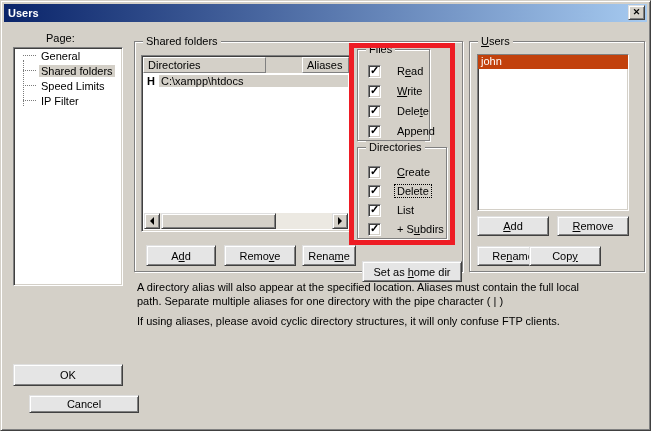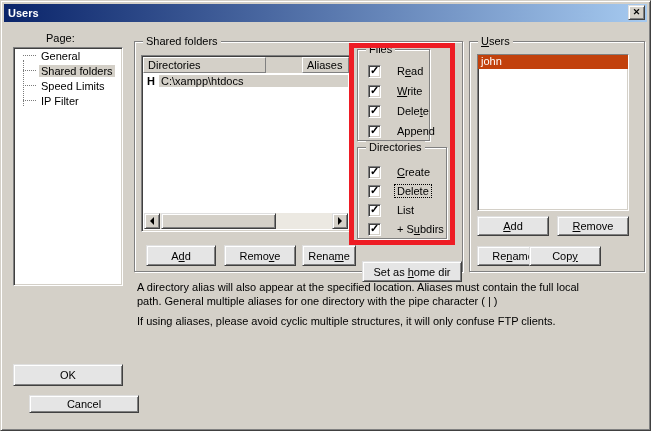--- a/index.html
+++ b/index.html
@@ -257,22 +257,22 @@
     <span><u>R</u>emove</span>
   </div>
   <div class="btn" style="left:476px; top:245px; width:72px; height:20px;">
     <span>Re<u>n</u>ame</span>
   </div>
   <div class="btn" style="left:528px; top:245px; width:72px; height:20px;">
     <span>Cop<u>y</u></span>
   </div>
 
   <div class="note" style="top:280px;">A directory alias will also appear at the specified location. Aliases must contain the full local</div>
-  <div class="note" style="top:294px;">path. General multiple aliases for one directory with the pipe character ( | )</div>
-  <div class="note" style="top:314px;">If using aliases, please avoid cyclic multiple structures, it will only confuse FTP clients.</div>
+  <div class="note" style="top:294px;">path. Separate multiple aliases for one directory with the pipe character ( | )</div>
+  <div class="note" style="top:314px;">If using aliases, please avoid cyclic directory structures, it will only confuse FTP clients.</div>
 
   <div class="btn" style="left:12px; top:363px; width:110px; height:22px;">
     <span>OK</span>
   </div>
   <div class="btn" style="left:28px; top:394px; width:110px; height:18px;">
     <span>Cancel</span>
   </div>
 
 </div>
 

